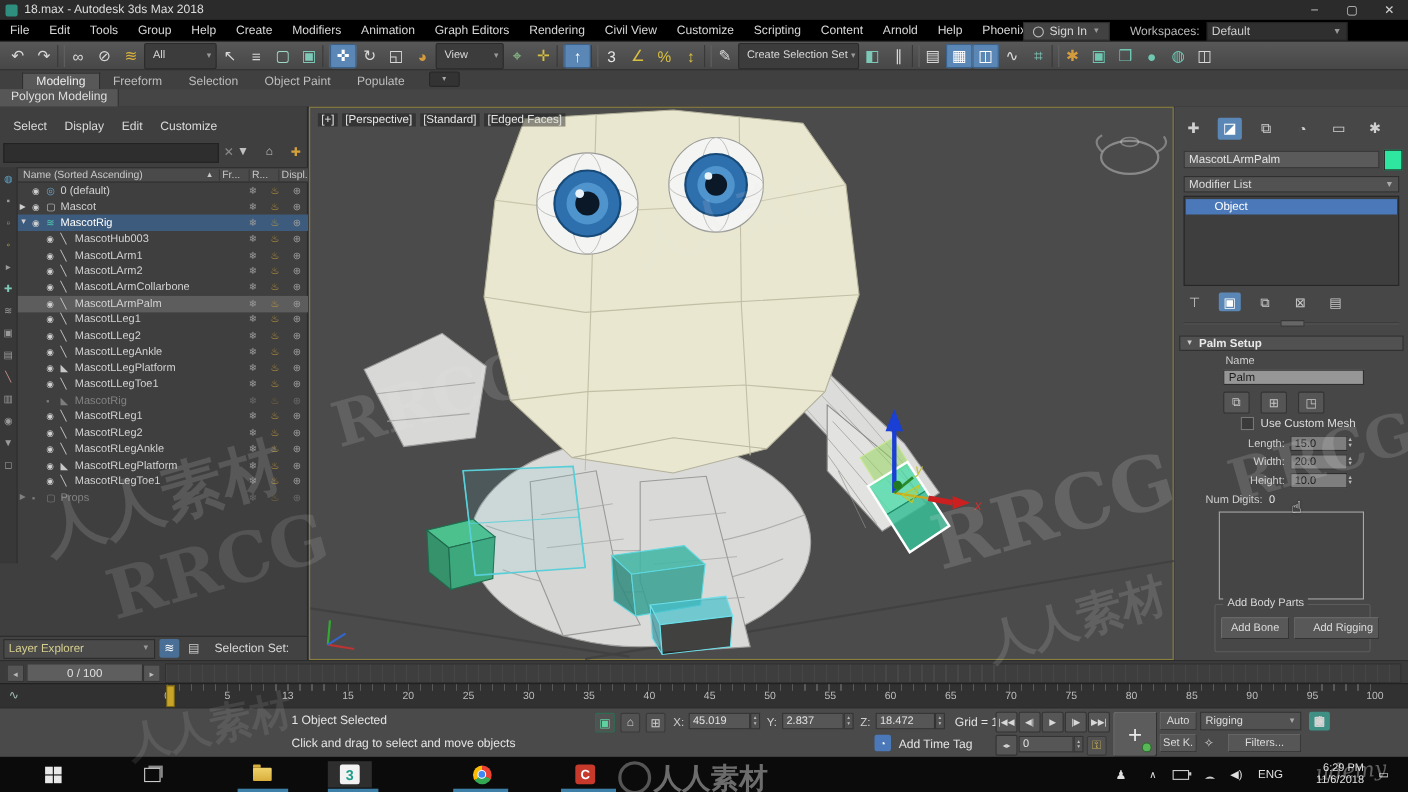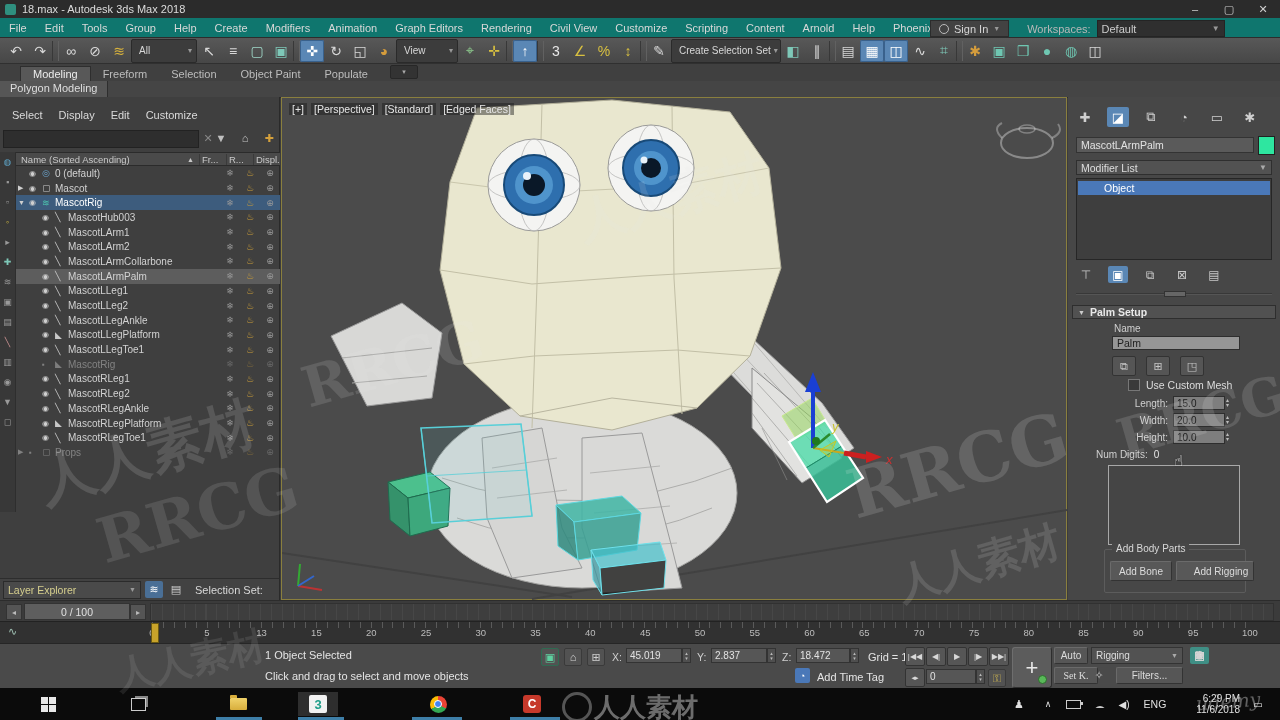--- a/index.html
+++ b/index.html
@@ -6,21 +6,21 @@
   #app{position:relative;width:1280px;height:720px;overflow:hidden;
        font-family:"Liberation Sans","DejaVu Sans",sans-serif;color:#d6d6d6;
        background:#3c3c3c;font-size:11px;-webkit-font-smoothing:antialiased;}
   .abs{position:absolute;}
   
   #titlebar{left:0;top:0;width:1280px;height:18px;background:#2b2b2b;display:flex;align-items:center;}
   #titlebar .logo{width:11px;height:11px;margin:0 6px 0 5px;background:#2f8f7f;border-radius:2px;}
   #titlebar .ttl{font-size:11px;color:#dcdcdc;}
   .wctl{margin-left:auto;display:flex;}
   .wctl span{width:34px;text-align:center;color:#cfcfcf;font-size:11px;cursor:default;}
-  #menubar{left:0;top:18px;width:1280px;height:19px;background:#0f766e;border-bottom:1px solid #2d2d2d;display:flex;align-items:center;}
+  #menubar{left:0;top:18px;width:1280px;height:19px;background:#000000;border-bottom:1px solid #2d2d2d;display:flex;align-items:center;}
   .mi{padding:0 9px;font-size:11px;color:#d8d8d8;white-space:nowrap;}
   #signin{margin-left:auto;display:flex;align-items:center;gap:5px;background:#424242;border:1px solid #2c2c2c;height:15px;padding:0 8px;}
   #signin .pico{width:8px;height:8px;border:1px solid #bbb;border-radius:50%;position:relative;}
   .wslbl{color:#b8b8b8;margin:0 6px 0 18px;}
   #wsdd{width:118px;height:15px;background:#2f2f2f;border:1px solid #242424;display:flex;align-items:center;padding:0 4px;color:#ccc;}
   #wsdd .c{margin-left:auto;font-size:8px;color:#999;}
   
   #toolbar{left:0;top:38px;width:1280px;height:26px;background:linear-gradient(#585858,#474747);display:flex;align-items:center;padding-left:4px;box-sizing:border-box;border-bottom:1px solid #303030;}
   .tbi{width:24px;height:22px;display:flex;align-items:center;justify-content:center;font-size:14px;color:#d8d8d8;flex:none;border-radius:2px;}
   .tbi.active{background:#5a87b5;color:#fff;box-shadow:inset 0 0 0 1px #39618c;}
@@ -946,21 +946,21 @@
     <span class="sbico" style="left:988px;top:25px;color:#c8b050;">⚿</span>
     <div id="bigkey">
         <span>+</span>
         <b></b>
       </div>
     <div class="sbbtn" style="left:1054px;top:3px;width:34px;">Auto</div>
     <div id="seldd">
       <span>Rigging</span>
         <span class="c">▼</span>
     </div>
-    <div class="sbbtn" style="left:1054px;top:23px;width:44px;font-family:Liberation Serif, serif;">Set K.</div>
+    <div class="sbbtn" style="left:1054px;top:23px;width:34px;">Set K.</div>
     <span class="sbico" style="left:1091px;top:23px;background:none;border:none;color:#c8c8c8;">✧</span>
     <div class="sbbtn" style="left:1116px;top:23px;width:67px;">Filters...</div>
     <div style="position:absolute;left:1190px;top:3px;width:84px;height:38px;display:flex;flex-wrap:wrap;gap:1px;">
 
     <div class="navi">⚲</div>
         <div class="navi">⊕</div>
         <div class="navi active">▣</div>
         <div class="navi">▦</div>
         <div class="navi">∠</div>
         <div class="navi">✥</div>

